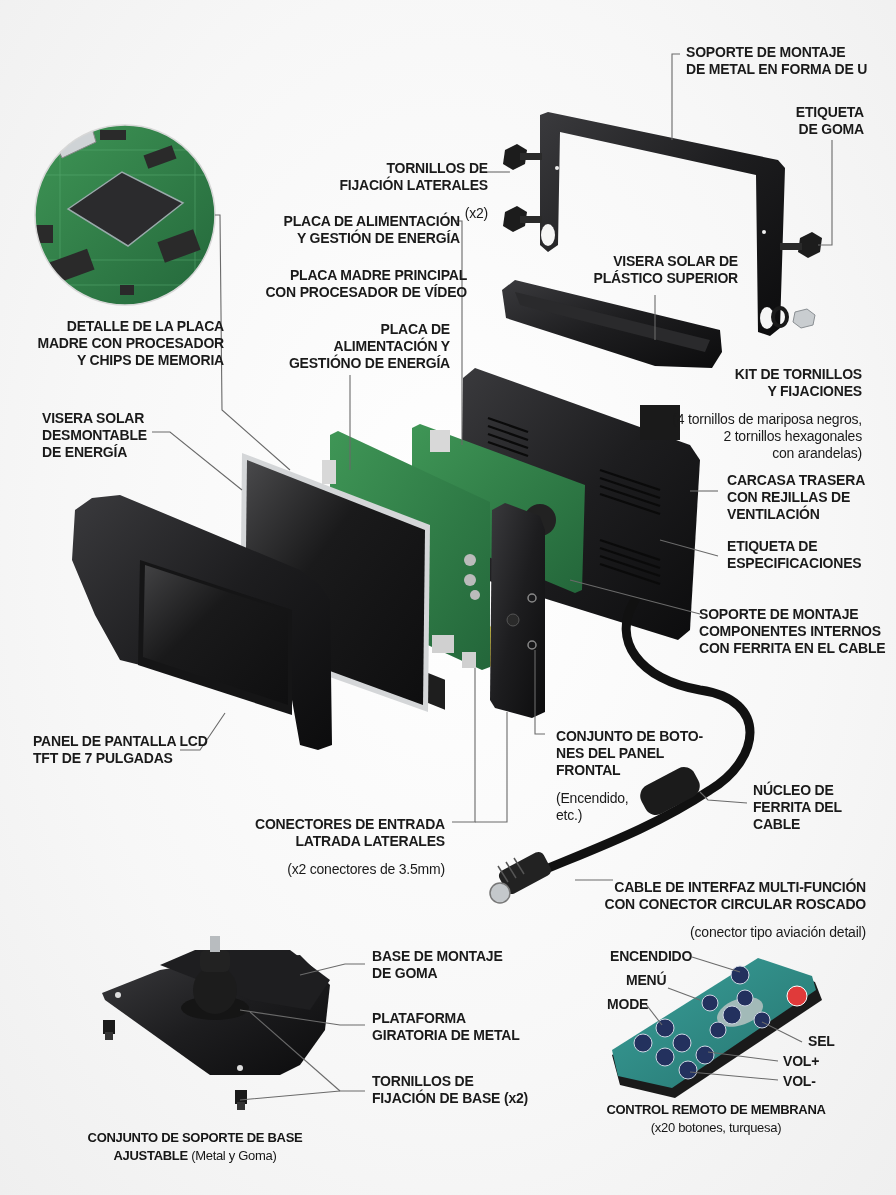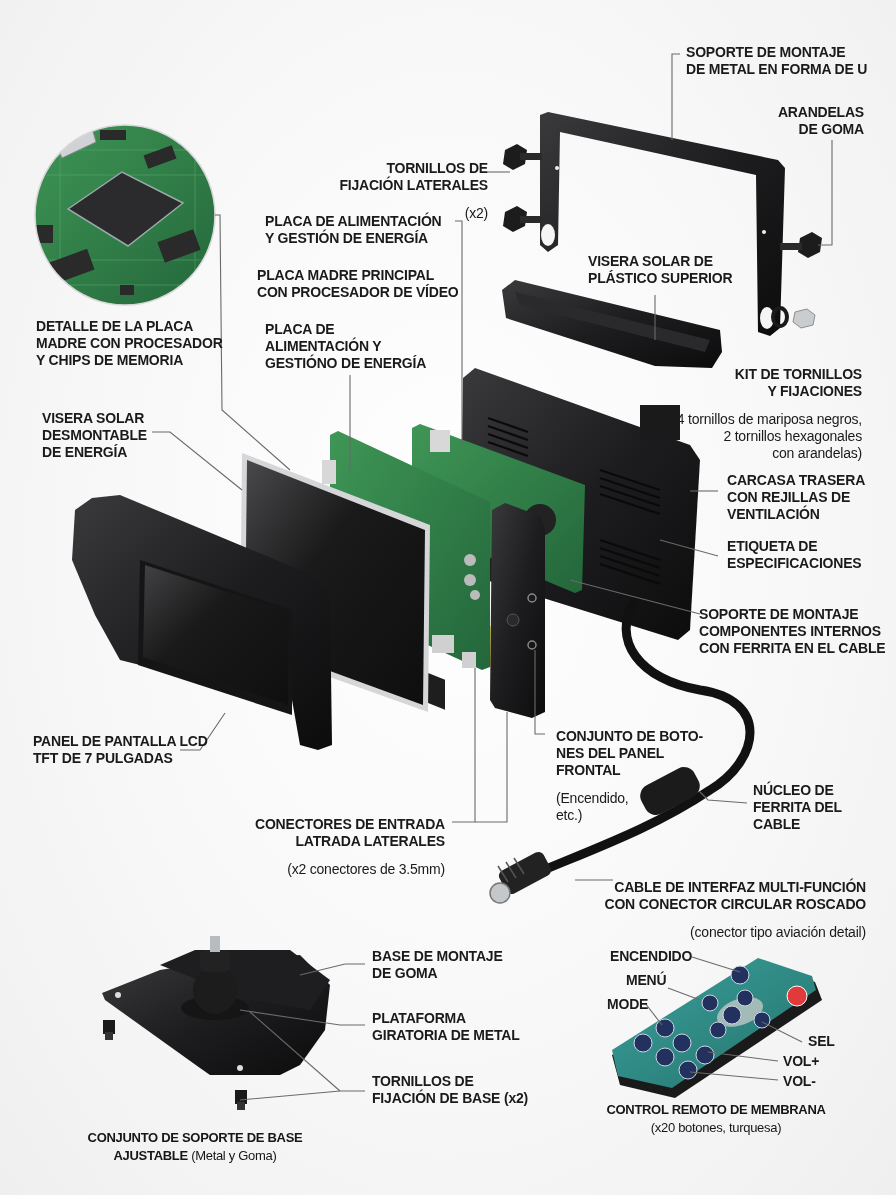--- a/index.html
+++ b/index.html
@@ -8,21 +8,21 @@
     background: radial-gradient(ellipse at 50% 45%, #ffffff 0%, #f7f7f7 60%, #efefef 100%);
     font-family: "Liberation Sans", "DejaVu Sans", sans-serif;
     color: #161616;
   }
   .lbl {
     position: absolute; font-family: "Liberation Sans", sans-serif;
     font-size: 14px; line-height: 17px; font-weight: 700; color: #1a1a1a;
     letter-spacing: -0.2px; white-space: pre-line; text-transform: none;
   }
   .lbl.r { text-align: right; }
-  .lbl.c { text-align: left; }
+  .lbl.c { text-align: right; }
   .lbl .sub { font-weight: 400; display: block; margin-top: 11px; }
   svg.lines { position: absolute; left: 0; top: 0; width: 896px; height: 1195px; pointer-events: none; }
   svg.art { position: absolute; left: 0; top: 0; width: 896px; height: 1195px; }
   .caption {
     position: absolute; font-size: 13px; line-height: 18px; font-weight: 700; text-align: center;
     letter-spacing: -0.3px;
   }
   .caption .norm { font-weight: 400; }
 </style>
 </head>
@@ -228,21 +228,21 @@
   <polyline points="692,957 740,972"></polyline>
   <polyline points="668,988 700,1000"></polyline>
   <polyline points="645,1003 662,1025"></polyline>
   <polyline points="802,1042 762,1022"></polyline>
   <polyline points="778,1061 708,1052"></polyline>
   <polyline points="778,1080 690,1072"></polyline>
 </svg>
 
 <div class="lbl" style="left:686px; top:44px;">SOPORTE DE MONTAJE
 DE METAL EN FORMA DE U</div>
-<div class="lbl r" style="left:760px; top:104px; width:104px;">ARANDELAS
+<div class="lbl r" style="left:760px; top:104px; width:104px;">ETIQUETA
 DE GOMA</div>
 
 <div class="lbl r" style="left:330px; top:143px; width:158px;">
   <span>TORNILLOS DE
 FIJACIÓN LATERALES</span>
   <span class="sub">(x2)</span>
 </div>
 
 <div class="lbl c" style="left:265px; top:213px; width:195px;">PLACA DE ALIMENTACIÓN
 Y GESTIÓN DE ENERGÍA</div>

